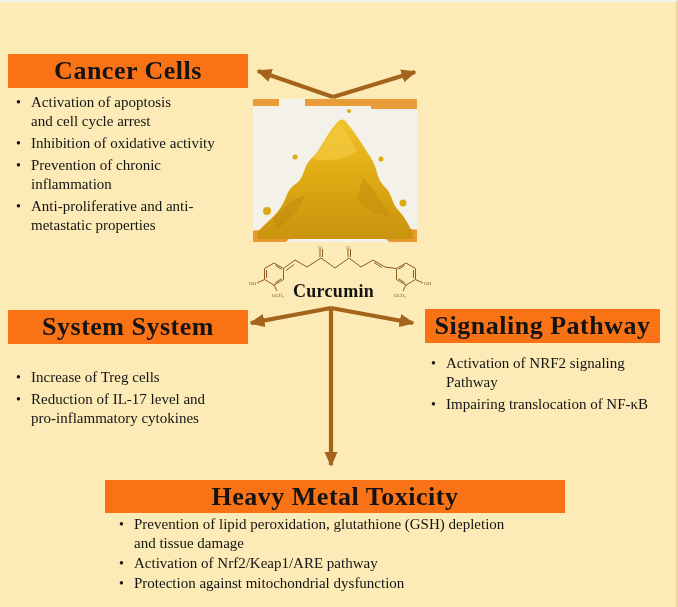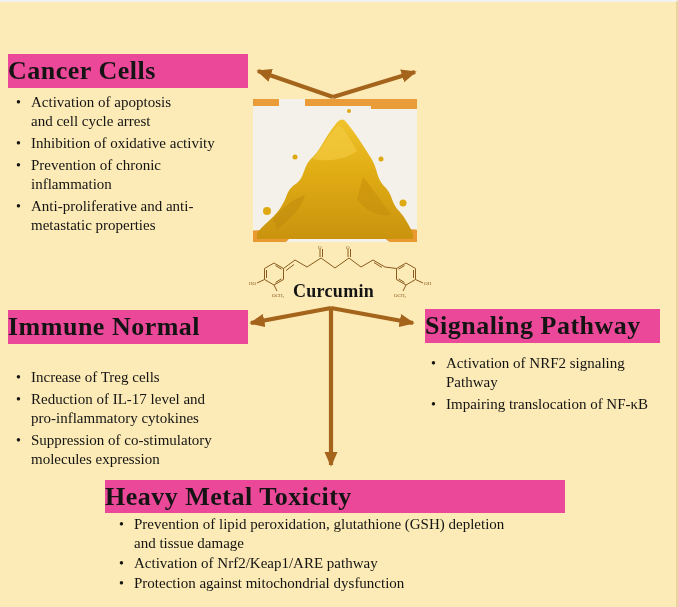--- a/index.html
+++ b/index.html
@@ -18,24 +18,24 @@
     box-sizing: border-box;
   }
   .arrows {
     position: absolute;
     left: 0; top: 0;
     width: 678px; height: 607px;
     pointer-events: none;
   }
   .sec { position: absolute; }
   .hdr {
-    background: #ec4899;
+    background: #f97316;
     color: #141414;
     font-weight: bold;
-    text-align: left;
+    text-align: center;
     font-size: 26px;
     line-height: 34px;
     height: 34px;
     letter-spacing: 0.5px;
   }
   ul.blist {
     list-style: none;
     margin: 0;
     padding: 0 0 0 6px;
     color: #141414;
@@ -185,27 +185,25 @@
       <text x="70" y="4.5">O</text>
       <text x="98" y="4.5">O</text>
       <text x="176" y="41">OH</text>
       <text x="146" y="53">OCH₃</text>
     </g>
   </svg>
 
   <div class="curcumin-label">Curcumin</div>
 
   <div class="sec sec-immune">
-    <div class="hdr">Immune Normal</div>
+    <div class="hdr">System System</div>
     <ul class="blist">
       <li>Increase of Treg cells</li>
       <li>Reduction of IL-17 level and
 pro-inflammatory cytokines</li>
-      <li>Suppression of co-stimulatory
-molecules expression</li>
     </ul>
   </div>
 
   <div class="sec sec-signaling">
     <div class="hdr">Signaling Pathway</div>
     <ul class="blist">
       <li>Activation of NRF2 signaling
 Pathway</li>
       <li>Impairing translocation of NF-κB</li>
     </ul>

